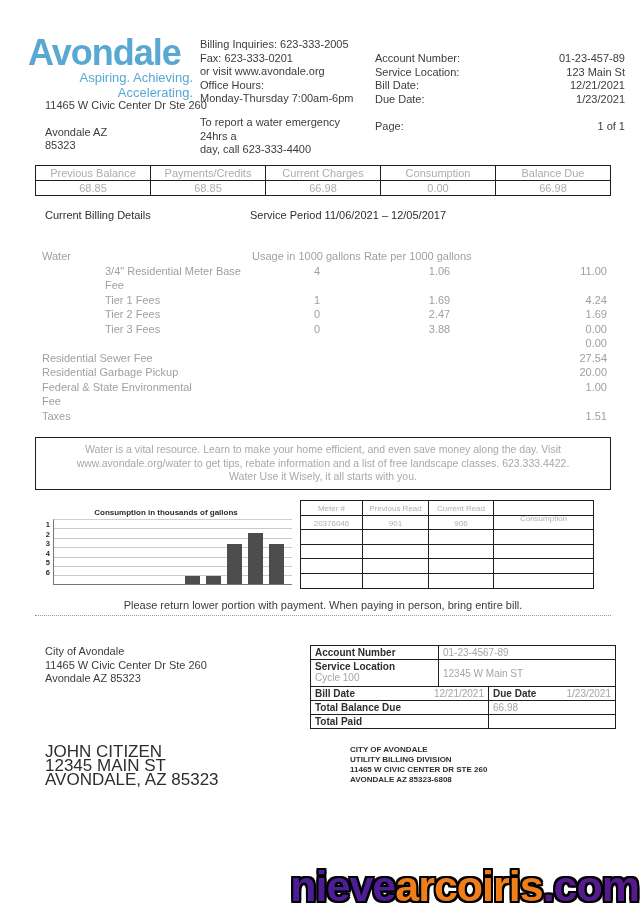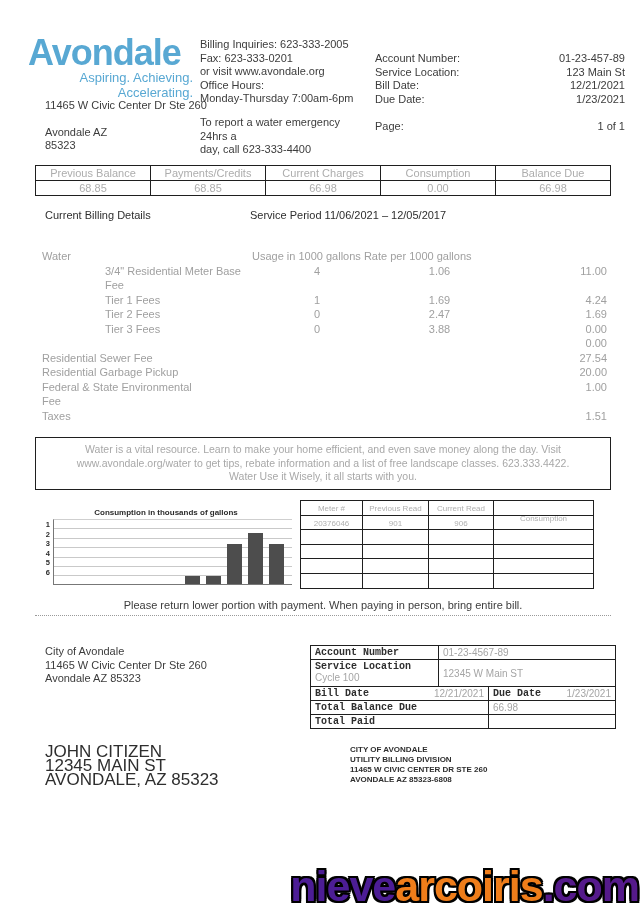--- a/index.html
+++ b/index.html
@@ -61,21 +61,21 @@
   .m-cell { border-right: 1.5px solid #1f1f1f; text-align: center; padding-top: 3px; }
   .m-cell:last-child { border-right: none; }
   .m-c1 { width: 62px; } .m-c2 { width: 66px; } .m-c3 { width: 65px; } .m-c4 { flex: 1; margin-top: 10px; }
   
   .return-notice { position: absolute; left: 35px; top: 599px; width: 576px; text-align: center; font-size: 11px; color: #3c3c3c; padding-bottom: 4px; border-bottom: 1.5px dotted #9a9a9a; }
   
   .payee-block { position: absolute; left: 45px; top: 645px; font-size: 11px; color: #3c3c3c; line-height: 13.5px; }
   .stub-table { position: absolute; left: 310px; top: 645px; width: 306px; border: 1.5px solid #1f1f1f; font-size: 10px; }
   .s-row { display: flex; border-bottom: 1.5px solid #1f1f1f; }
   .s-row:last-child { border-bottom: none; }
-  .s-label { font-weight: bold; color: #2e2e2e; font-family: Liberation Mono, monospace; }
+  .s-label { font-weight: bold; color: #2e2e2e; }
   .s-value { color: #a5a5a5; }
   .s-cell { padding: 1px 4px; }
   .s-left { width: 128px; border-right: 1.5px solid #1f1f1f; }
   .s-right { flex: 1; }
   .s-split { display: flex; justify-content: space-between; }
   .s-tall { min-height: 27px; }
   .cycle { color: #a5a5a5; font-weight: normal; }
   .customer-block { position: absolute; left: 45px; top: 745px; font-size: 17px; color: #2e2e2e; line-height: 14px; }
   .division-block { position: absolute; left: 350px; top: 745px; font-size: 8px; font-weight: bold; color: #2e2e2e; line-height: 10px; }
   

